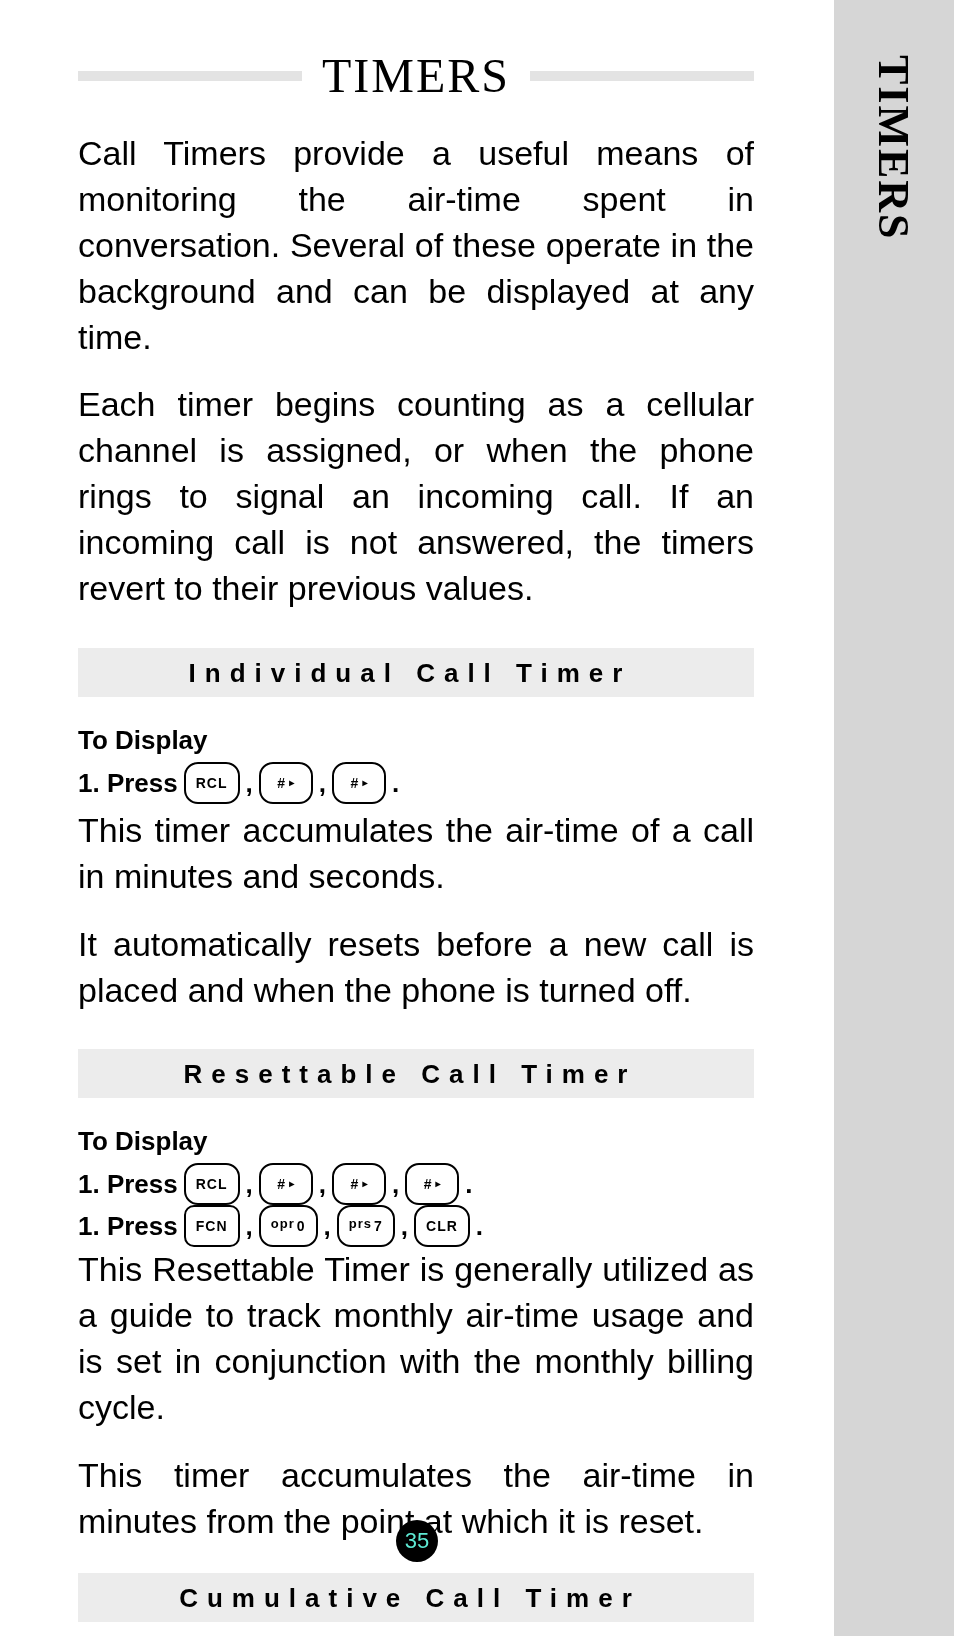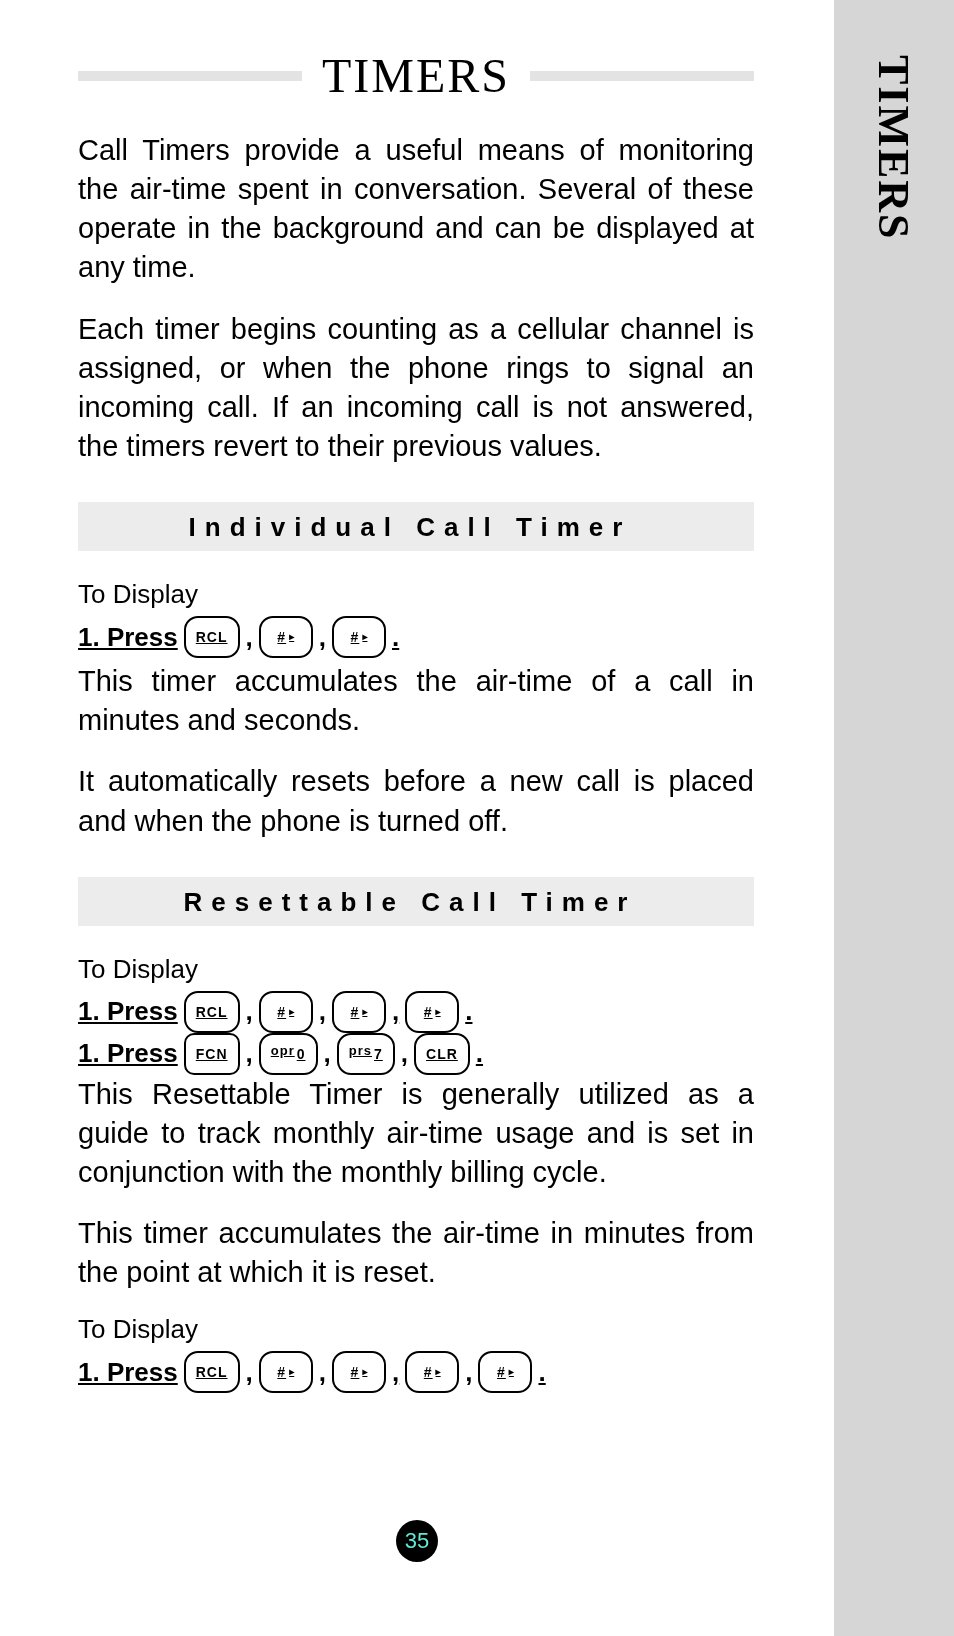--- a/index.html
+++ b/index.html
@@ -58,49 +58,48 @@
   .page-title {
     font-family: Georgia, "Times New Roman", serif;
     font-variant: small-caps;
     font-weight: 400;
     font-size: 48px;
     letter-spacing: 2px;
     white-space: nowrap;
     margin: 0 4px;
   }
   .para {
-    font-size: 29px;
+    font-size: 34px;
     line-height: 1.35;
     text-align: justify;
     margin: 0 0 22px 0;
   }
   .subhead {
     background: #ececec;
     text-align: center;
     font-weight: 700;
     font-size: 26px;
     letter-spacing: 9px;
     padding: 10px 12px 8px 0;
     margin: 36px 0 28px 0;
   }
   .label {
-    font-weight: 400;
+    font-weight: 700;
     font-size: 26px;
     margin: 20px 0 6px 0;
   }
   .step {
     font-size: 26px;
     font-weight: 700;
     line-height: 1.4;
     margin: 0;
     display: flex;
     align-items: center;
     gap: 6px;
     flex-wrap: wrap;
-    text-decoration: underline;
   }
   .step .txt { font-weight: 700; }
   .keycap {
     display: inline-flex;
     align-items: center;
     justify-content: center;
     border: 2px solid #000;
     border-radius: 14px;
     padding: 8px 10px;
     height: 22px;
@@ -209,20 +208,21 @@
           <span class="sup">prs</span>
           <span>7</span>
         </span>
         <span class="txt">,</span>
       <span class="keycap">CLR</span>
         <span class="txt">.</span>
     </p>
     <p class="para">This Resettable Timer is generally utilized as a guide to track monthly air-time usage and is set in conjunction with the monthly billing cycle.</p>
     <p class="para" style="margin-top:4px;">This timer accumulates the air-time in minutes from the point at which it is reset.</p>
 
+    <div class="subhead" style="margin-top:28px;">Cumulative Call Timer</div>
 
     <div class="label">To Display</div>
     <p class="step">
       <span class="txt">1. Press</span>
       <span class="keycap">RCL</span>
         <span class="txt">,</span>
       <span class="keycap">
           <span>#</span>
           <span class="tri">▸</span>
         </span>

